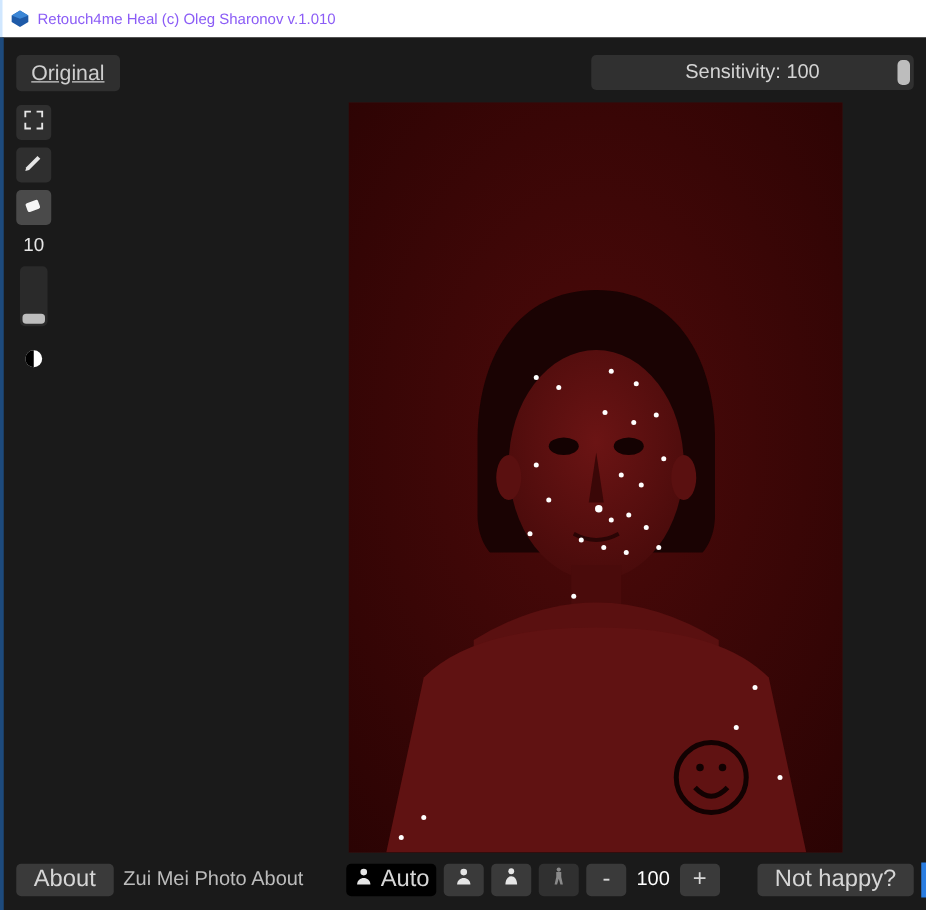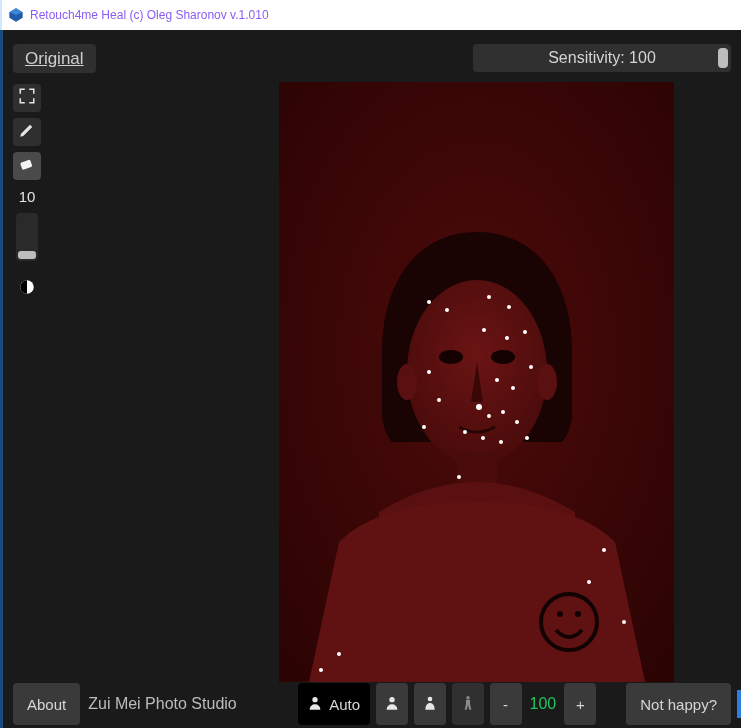--- a/index.html
+++ b/index.html
@@ -158,44 +158,44 @@
     gap: 6px;
   }
   .bottombar .watermark {
     color: #bcbcbc;
     font-size: 16px;
     padding: 0 6px 0 2px;
   }
   .pill {
     background: #3a3a3a;
     border-radius: 4px;
-    height: 42px;
+    height: 26px;
     display: flex;
     align-items: center;
     justify-content: center;
     color: #d6d6d6;
-    font-size: 15px;
+    font-size: 19px;
     cursor: pointer;
   }
   .pill.auto {
     width: 72px;
     gap: 6px;
     background: #000000;
   }
   .pill.iconbtn { width: 32px; }
   .pill.wide { padding: 0 14px; }
   .pill svg { width: 16px; height: 16px; }
   .bottombar .spacer { flex: 1; }
   .zoom-group {
     display: flex;
     align-items: center;
     gap: 4px;
   }
   .zoom-val {
-    color: #22c55e;
+    color: #ffffff;
     font-size: 16px;
     padding: 0 4px;
   }
   .edge-blue {
     width: 4px;
     height: 28px;
     background: #2a7de1;
   }
 </style>
 </head>
@@ -328,21 +328,21 @@
           <circle cx="310" cy="500" r="2"></circle>
           <circle cx="345" cy="540" r="2"></circle>
           <circle cx="60" cy="572" r="2"></circle>
           <circle cx="42" cy="588" r="2"></circle>
         </g>
       </svg>
     </div>
 
     <div class="bottombar">
       <div class="pill wide">About</div>
-      <div class="watermark">Zui Mei Photo Studio</div>
+      <div class="watermark">Zui Mei Photo About</div>
 
       <div class="spacer"></div>
 
       <div class="pill auto">
         <span>
           <svg viewBox="0 0 24 24" fill="#e6e6e6">
               <circle cx="12" cy="7" r="4"></circle>
               <path d="M4 22c0-5 4-8 8-8s8 3 8 8z"></path>
             </svg>
         </span>

